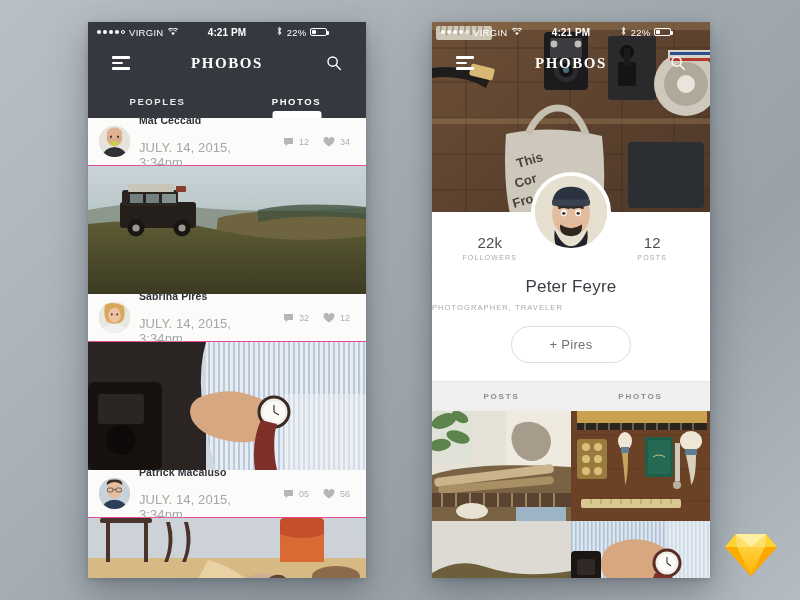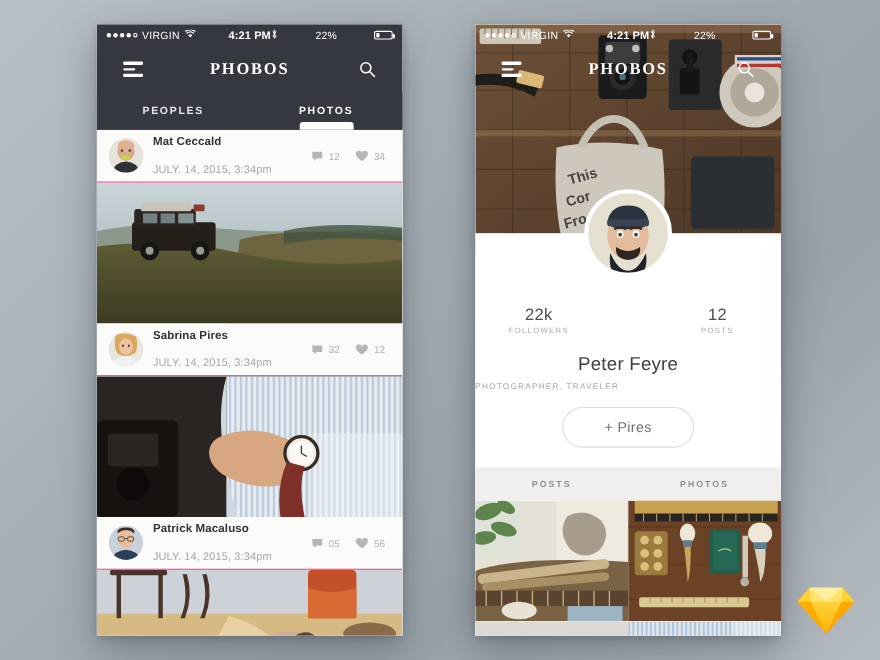--- a/index.html
+++ b/index.html
@@ -25,21 +25,21 @@
   #phone-left  { left: 88px; }
   #phone-right { left: 432px; }
 
   
   .statusbar {
     height: 20px; display: flex; align-items: center;
     padding: 0 9px; color: #fff; font-size: 9.5px; letter-spacing: .2px;
     position: relative; z-index: 6;
   }
   .sb-left, .sb-right { display: flex; align-items: center; gap: 4px; flex: 1; }
-  .sb-right { justify-content: space-between; }
+  .sb-right { justify-content: center; }
   .sb-center { font-weight: bold; font-size: 10px; letter-spacing: .1px; }
   .dots { display: flex; gap: 2px; align-items: center; }
   .dot { width: 4px; height: 4px; border-radius: 50%; background: #fff; }
   .dot.hollow { background: transparent; border: 1px solid #fff; width: 4px; height: 4px; }
   .carrier { font-size: 9.5px; letter-spacing: .3px; }
   .batt {
     width: 17px; height: 8px; border: 1px solid #fff; border-radius: 2px;
     position: relative; padding: 1px;
   }
   .batt::after {
@@ -87,21 +87,21 @@
     background: #fbfbfa; height: 48px; display: flex; align-items: center;
     padding: 0 11px; gap: 9px; border-bottom: 1px solid #ec4899;
   }
   .avatar {
     width: 31px; height: 31px; border-radius: 50%; flex: none;
     background: #d5d2cd; overflow: hidden; position: relative;
   }
   .avatar svg { display: block; width: 100%; height: 100%; }
   .post-meta { flex: 1; min-width: 0; }
   .post-name { font-size: 10.5px; font-weight: bold; color: #2f3238; letter-spacing: .1px; }
-  .post-date { font-size: 10px; color: #a6a6a4; margin-top: 14px; letter-spacing: .1px; }
+  .post-date { font-size: 13px; color: #a6a6a4; margin-top: 14px; letter-spacing: .1px; }
   .post-stats { display: flex; gap: 14px; align-items: center; padding-right: 5px; }
   .stat { display: flex; align-items: center; gap: 5px; color: #b0b0ae; font-size: 9px; }
   .stat svg { display: block; }
   .photo { width: 100%; display: block; position: relative; overflow: hidden; }
 
   
   #phone-right .hero {
     position: absolute; top: 0; left: 0; width: 278px; height: 210px;
     overflow: hidden;
   }
@@ -109,21 +109,21 @@
   .profile-card {
     position: relative; background: #fff; padding-top: 6px; z-index: 4;
   }
   .pavatar {
     position: absolute; top: -40px; left: 50%; transform: translateX(-50%);
     width: 80px; height: 80px; border-radius: 50%; border: 4px solid #fff;
     overflow: hidden; background: #d9d6cf; z-index: 5;
   }
   .pavatar svg { display: block; width: 100%; height: 100%; }
   .stats-row { display: flex; padding: 16px 20px 0; }
-  .stat-col { flex: 1; text-align: center; margin-top: 44px; }
+  .stat-col { flex: 1; text-align: center; }
   .stat-col.mid { flex: 1.15; }
   .stat-num { font-size: 15px; color: #4b4e54; letter-spacing: .2px; }
   .stat-lbl { font-size: 7px; color: #a9a9a7; letter-spacing: 1.2px; margin-top: 3px; }
   .pname { text-align: center; font-size: 17px; color: #3b3e44; margin-top: 16px; letter-spacing: .2px; }
   .prole { text-align: left; font-size: 7.5px; color: #a9a9a7; letter-spacing: 1.1px; margin-top: 6px; }
   .follow-wrap { display: flex; justify-content: center; padding: 14px 0 18px; }
   .follow-btn {
     border: 1px solid #dcdcda; border-radius: 20px; padding: 10px 38px;
     font-size: 13px; color: #6f7277; background: #fff; letter-spacing: .3px;
   }

